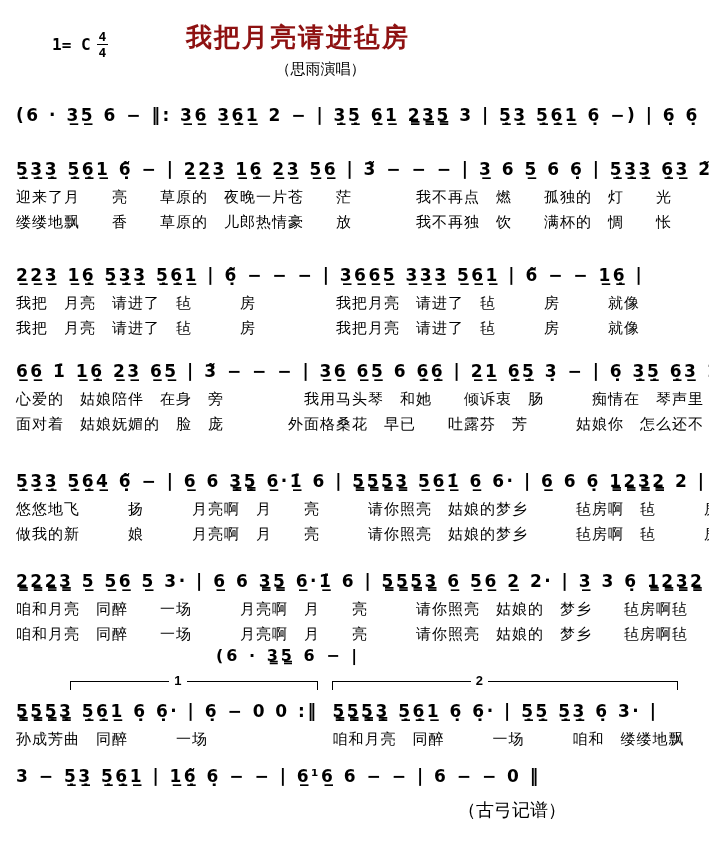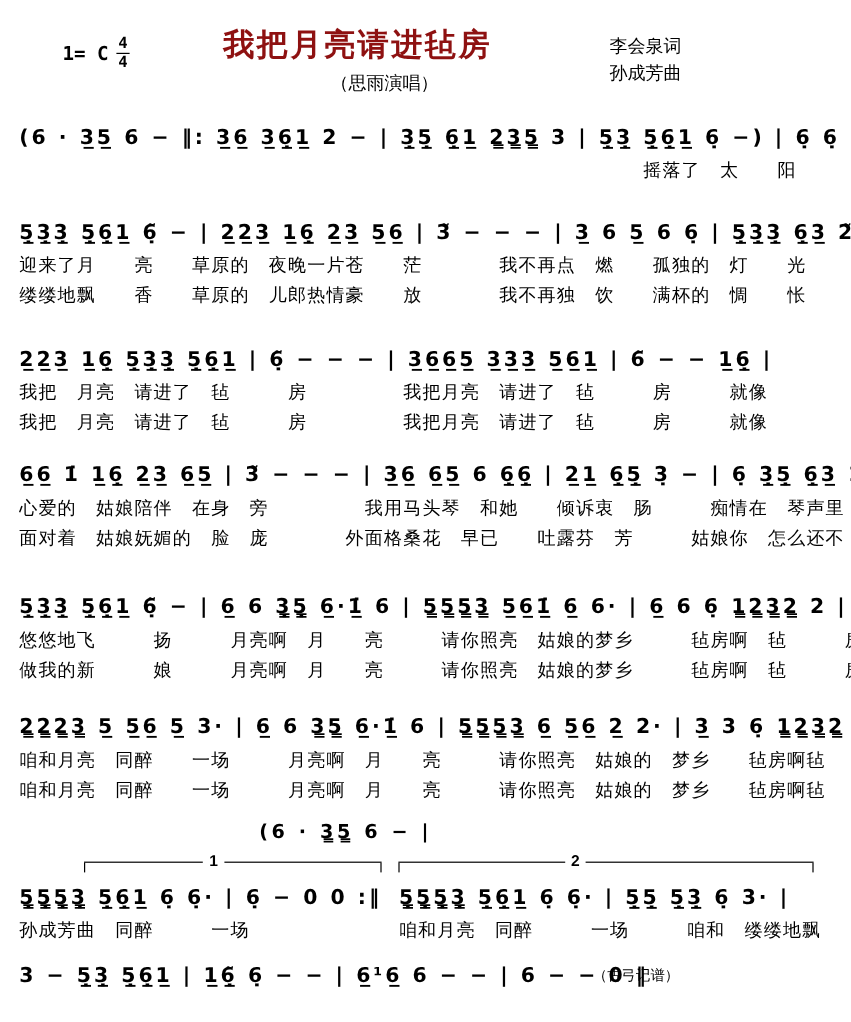--- a/index.html
+++ b/index.html
@@ -26,36 +26,36 @@
   .system{position:relative;padding:0 14px 0 16px;}
   .music{font-family:"DejaVu Sans",sans-serif;font-weight:bold;font-size:17px;
          letter-spacing:2.5px;white-space:nowrap;line-height:30px;}
   .lyric{font-size:15px;letter-spacing:1px;white-space:nowrap;line-height:25px;}
   .indent-lyrics .lyric{margin-left:520px;}
   .frag-row{position:relative;height:26px;}
   .frag{font-family:"DejaVu Sans",sans-serif;font-weight:bold;font-size:16px;
         letter-spacing:3px;white-space:nowrap;}
   .frag.mid{position:absolute;left:368px;top:0;}
   .frag.right{position:absolute;right:30px;top:4px;font-style:italic;}
-  .frag.below{margin-left:200px;margin-top:12px;}
+  .frag.below{margin-left:200px;}
 
   
   .volta-row{display:flex;gap:14px;}
   .volta{flex:1;position:relative;}
   .bracket{position:relative;height:14px;border-top:1.5px solid #000;}
   .bracket::before,.bracket::after{content:"";position:absolute;top:0;width:0;height:8px;
         border-left:1.5px solid #000;}
   .bracket::before{left:0;} .bracket::after{right:0;border-left:none;border-right:1.5px solid #000;}
   .bracket .vlabel{position:absolute;top:-9px;left:40%;background:#fff;padding:0 5px;
         font-size:13px;font-weight:bold;}
   .volta.v1 .bracket{margin-left:54px;}
   .volta.v2 .bracket{margin-right:6px;}
 
   .footer-note{position:absolute;right:30px;bottom:30px;
-        font-family:Liberation Sans, sans-serif;font-size:12px;}
+        font-family:Liberation Sans, sans-serif;font-size:18px;}
 
   
   .s1{margin-top:8px;}  .s2{margin-top:24px;} .s3{margin-top:26px;}
   .s4{margin-top:16px;} .s5{margin-top:30px;} .s6{margin-top:20px;}
   .s7{margin-top:16px;} .s8{margin-top:10px;}
 </style>
 </head>
 <body>
 
 <div id="sheet">
@@ -63,29 +63,24 @@
   <div class="header">
     <div class="keysig">
       <span>1= C</span>
       <span class="frac">
         <span class="top">4</span>
         <span class="bot">4</span>
       </span>
     </div>
     <div class="title" style="color: rgb(142, 17, 17);">我把月亮请进毡房</div>
     <div class="subtitle">（思雨演唱）</div>
-    <div class="credits">
-      <div>李会泉词</div>
-      <div>孙成芳曲</div>
-    </div>
   </div>
 
   <div class="system s1 indent-lyrics">
     <div class="music">(6 · 3̲5̲ 6 − ‖: 3̲6̲ 3̲6̣̲1̲ 2 − | 3̣̲5̣̲ 6̣̲1̲ 2̳3̳5̳ 3 | 5̣̲3̣̲ 5̣̲6̣̲1̲ 6̣ −) | 6̣ 6̣ 3̣̳5̣̳ 6̲·3̣̲ 1 |</div>
-    <div class="lyric">摇落了　太　　阳</div>
   </div>
 
   <div class="system s2">
     <div class="music">5̣̲3̣̲3̣̲ 5̣̲6̣̲1̲ 6̣̃ − | 2̲2̲3̲ 1̲6̣̲ 2̲3̲ 5̲6̲ | 3̃ − − − | 3̲ 6 5̲ 6 6̣ | 5̣̲3̣̲3̣̲ 6̣̲3̲ 2̃ − |</div>
     <div class="lyric">迎来了月　　亮　　草原的　夜晚一片苍　　茫　　　　我不再点　燃　　孤独的　灯　　光</div>
     <div class="lyric">缕缕地飘　　香　　草原的　儿郎热情豪　　放　　　　我不再独　饮　　满杯的　惆　　怅</div>
   </div>
 
   <div class="system s3">
     <div class="music">2̲2̲3̲ 1̲6̣̲ 5̣̲3̣̲3̣̲ 5̣̲6̣̲1̲ | 6̣̃ − − − | 3̲6̲6̲5̲ 3̲3̲3̲ 5̲6̲1̲ | 6̃ − − 1̲6̣̲ |</div>
@@ -93,21 +88,21 @@
     <div class="lyric">我把　月亮　请进了　毡　　　房　　　　　我把月亮　请进了　毡　　　房　　　就像</div>
   </div>
 
   <div class="system s4">
     <div class="music">6̲6̲ 1̇ 1̲6̣̲ 2̲3̲ 6̲5̲ | 3̃ − − − | 3̲6̲ 6̲5̲ 6 6̣̲6̣̲ | 2̲1̲ 6̣̲5̣̲ 3̣ − | 6̣ 3̣̲5̣̲ 6̣̲3̲ 1 |</div>
     <div class="lyric">心爱的　姑娘陪伴　在身　旁　　　　　我用马头琴　和她　　倾诉衷　肠　　　痴情在　琴声里</div>
     <div class="lyric">面对着　姑娘妩媚的　脸　庞　　　　外面格桑花　早已　　吐露芬　芳　　　姑娘你　怎么还不</div>
   </div>
 
   <div class="system s5">
-    <div class="music">5̣̲3̣̲3̣̲ 5̣̲6̣̲1̲ 6̣̃ − | 6̲ 6 3̣̳5̣̳ 6̲·1̲̇ 6 | 5̳5̳5̳3̳ 5̲6̲1̲̇ 6̲ 6· | 6̲ 6 6̣ 1̳2̳3̳2̳ 2 |</div>
+    <div class="music">5̣̲3̣̲3̣̲ 5̣̲6̣̲4̲ 6̣̃ − | 6̲ 6 3̣̳5̣̳ 6̲·1̲̇ 6 | 5̳5̳5̳3̳ 5̲6̲1̲̇ 6̲ 6· | 6̲ 6 6̣ 1̳2̳3̳2̳ 2 |</div>
     <div class="lyric">悠悠地飞　　　扬　　　月亮啊　月　　亮　　　请你照亮　姑娘的梦乡　　　毡房啊　毡　　　房</div>
     <div class="lyric">做我的新　　　娘　　　月亮啊　月　　亮　　　请你照亮　姑娘的梦乡　　　毡房啊　毡　　　房</div>
   </div>
 
   <div class="system s6">
     <div class="music">2̳2̳2̳3̳ 5̲ 5̲6̲ 5̲ 3· | 6̲ 6 3̳5̳ 6̲·1̲̇ 6 | 5̳5̳5̳3̳ 6̲ 5̲6̲ 2̲ 2· | 3̲ 3 6̣ 1̳2̳3̳2̳ 2 |</div>
     <div class="lyric">咱和月亮　同醉　　一场　　　月亮啊　月　　亮　　　请你照亮　姑娘的　梦乡　　毡房啊毡　　　房</div>
     <div class="lyric">咱和月亮　同醉　　一场　　　月亮啊　月　　亮　　　请你照亮　姑娘的　梦乡　　毡房啊毡　　　房</div>
     <div class="frag below frag">(6 · 3̳5̳ 6 − |</div>
   </div>

